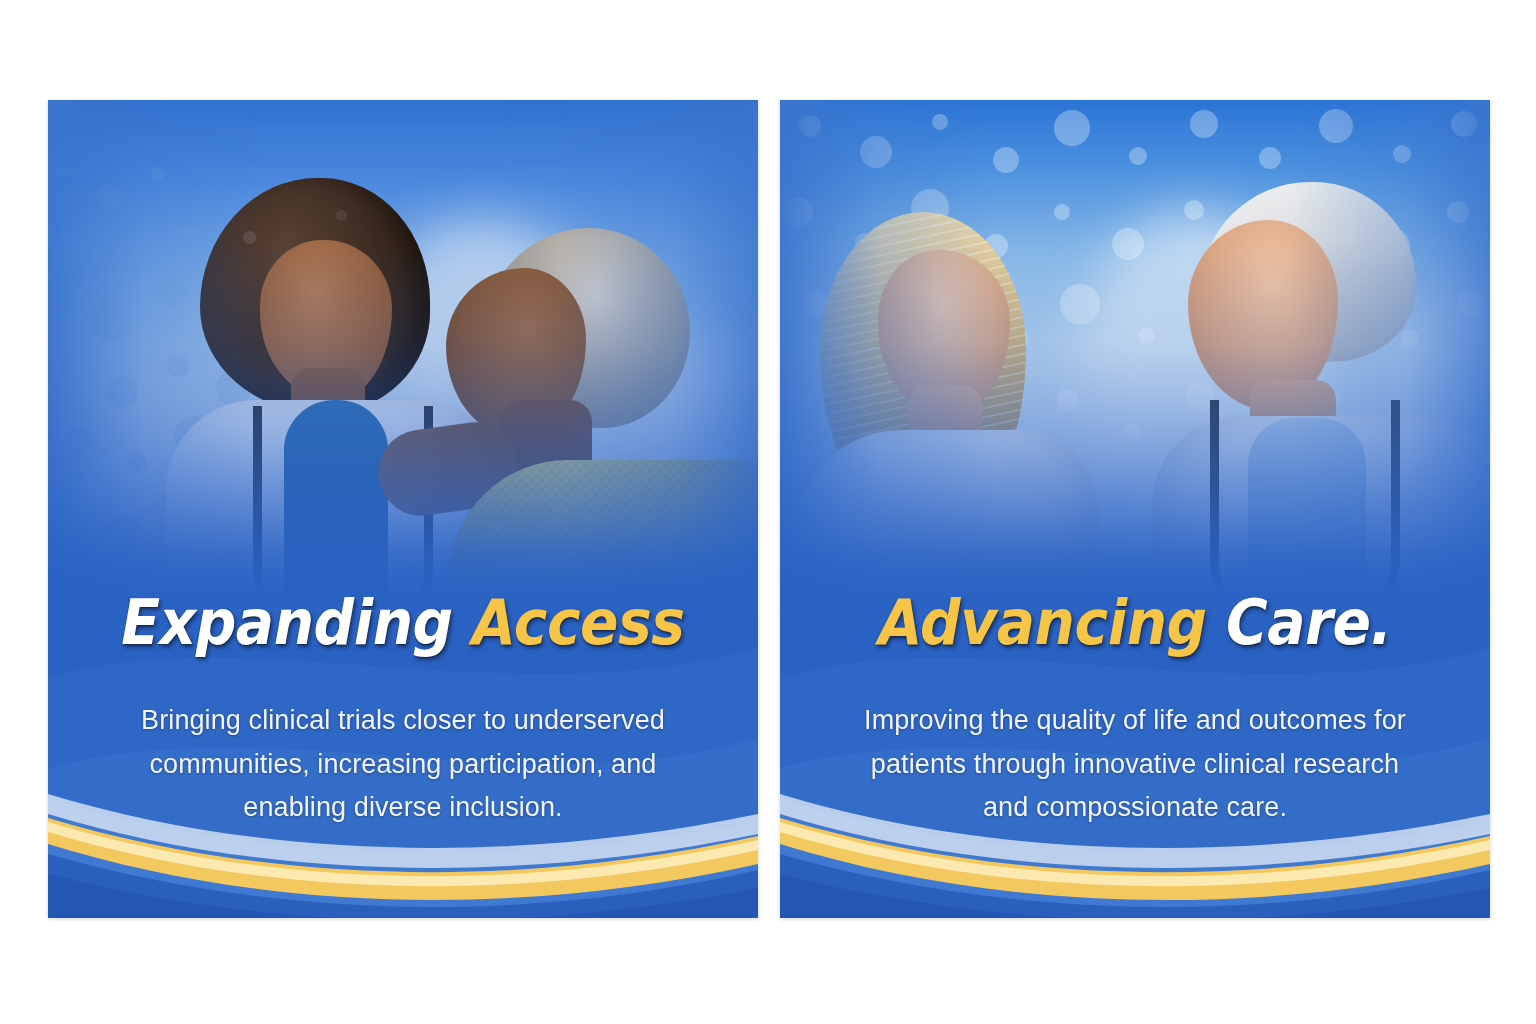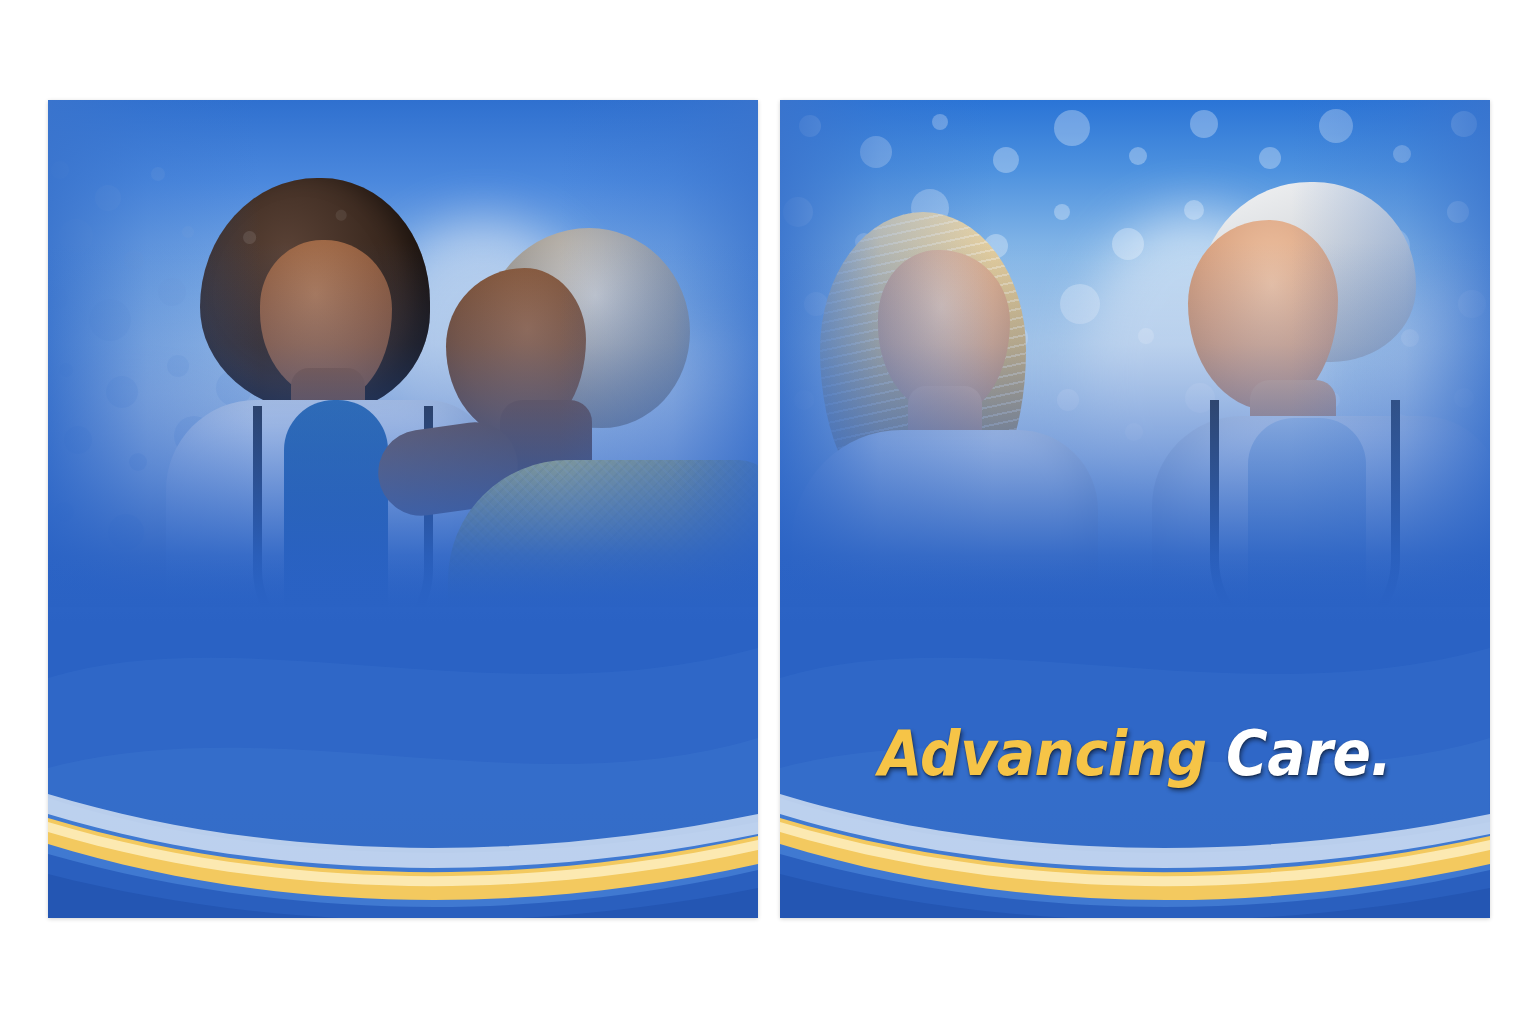--- a/index.html
+++ b/index.html
@@ -419,20 +419,26 @@
       <div class="photo-fade"></div>
     </div>
 
     <div class="body-zone">
       <svg class="body-sheen" viewBox="0 0 710 360" preserveAspectRatio="none">
         <path d="M0,120 C200,60 460,160 710,90 L710,360 L0,360 Z" fill="#3a74cd" fill-opacity=".35"></path>
         <path d="M0,210 C230,150 480,250 710,180 L710,360 L0,360 Z" fill="#4a82d6" fill-opacity=".22"></path>
       </svg>
     </div>
 
+    <div class="content">
+      <div class="headline">
+        <span class="hl-white">Expanding</span> <span class="hl-gold">Access</span>
+      </div>
+      <p class="subtext">Bringing clinical trials closer to underserved communities, increasing participation, and enabling diverse inclusion.</p>
+    </div>
 
     <div class="waves">
       <svg viewBox="0 0 710 140" preserveAspectRatio="none">
         <path d="M0,20 C180,78 430,96 710,44 L710,140 L0,140 Z" fill="#4a85d8" fill-opacity=".55"></path>
         <path d="M0,16 C190,74 440,92 710,36 L710,56 C440,112 190,94 0,36 Z" fill="#dfe9f6" fill-opacity=".78"></path>
         <path d="M0,40 C200,100 450,116 710,58 L710,86 C450,144 200,128 0,66 Z" fill="#f3c95f"></path>
         <path d="M0,44 C200,104 450,120 710,62 L710,72 C450,130 200,114 0,54 Z" fill="#fdeec0" fill-opacity=".85"></path>
         <path d="M0,76 C210,136 460,150 710,92 L710,140 L0,140 Z" fill="#2a5fbe"></path>
         <path d="M0,96 C210,150 460,160 710,110 L710,140 L0,140 Z" fill="#2456b3"></path>
       </svg>
@@ -524,20 +530,21 @@
       <svg class="body-sheen" viewBox="0 0 710 360" preserveAspectRatio="none">
         <path d="M0,120 C200,60 460,160 710,90 L710,360 L0,360 Z" fill="#3a74cd" fill-opacity=".35"></path>
         <path d="M0,210 C230,150 480,250 710,180 L710,360 L0,360 Z" fill="#4a82d6" fill-opacity=".22"></path>
       </svg>
     </div>
 
     <div class="content">
       <div class="headline">
         <span class="hl-gold">Advancing</span> <span class="hl-white">Care.</span>
       </div>
+      <p class="subtext">Improving the quality of life and outcomes for patients through innovative clinical research and compossionate care.</p>
     </div>
 
     <div class="waves">
       <svg viewBox="0 0 710 140" preserveAspectRatio="none">
         <path d="M0,20 C180,78 430,96 710,44 L710,140 L0,140 Z" fill="#4a85d8" fill-opacity=".55"></path>
         <path d="M0,16 C190,74 440,92 710,36 L710,56 C440,112 190,94 0,36 Z" fill="#dfe9f6" fill-opacity=".78"></path>
         <path d="M0,40 C200,100 450,116 710,58 L710,86 C450,144 200,128 0,66 Z" fill="#f3c95f"></path>
         <path d="M0,44 C200,104 450,120 710,62 L710,72 C450,130 200,114 0,54 Z" fill="#fdeec0" fill-opacity=".85"></path>
         <path d="M0,76 C210,136 460,150 710,92 L710,140 L0,140 Z" fill="#2a5fbe"></path>
         <path d="M0,96 C210,150 460,160 710,110 L710,140 L0,140 Z" fill="#2456b3"></path>

